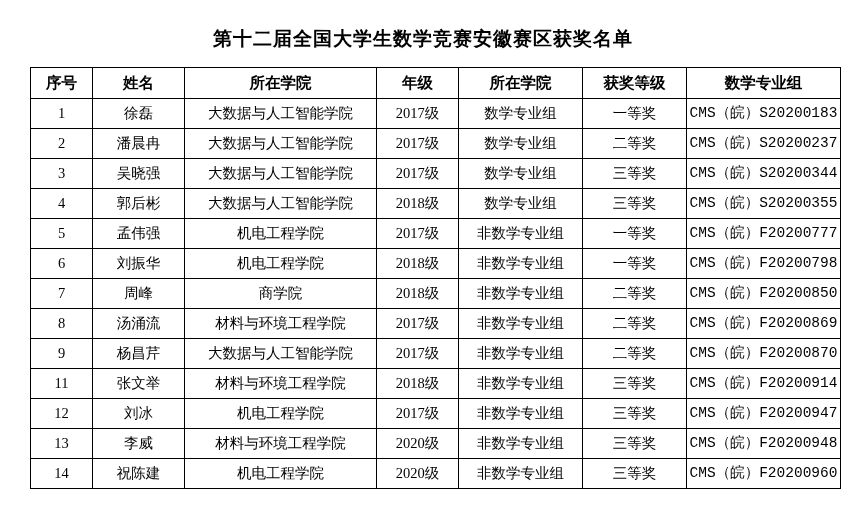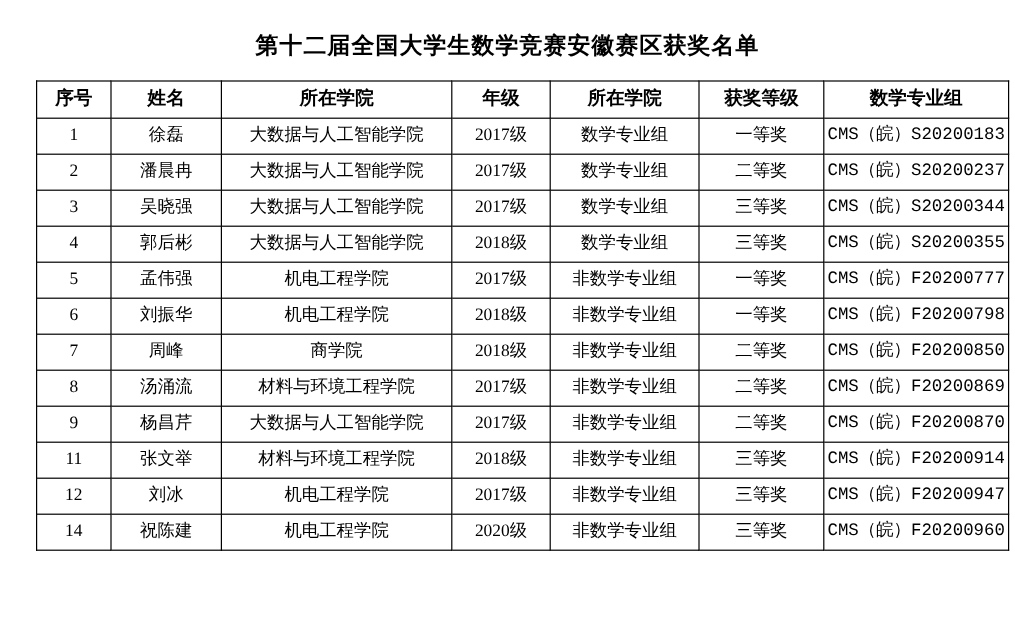--- a/index.html
+++ b/index.html
@@ -202,20 +202,29 @@
         <tr>
           <td class="no">12</td>
           <td class="name">刘冰</td>
           <td class="college">机电工程学院</td>
           <td class="grade">2017级</td>
           <td class="cat">非数学专业组</td>
           <td class="level">三等奖</td>
           <td class="cert">CMS（皖）F20200947</td>
         </tr>
         <tr>
+          <td class="no">13</td>
+          <td class="name">李威</td>
+          <td class="college">材料与环境工程学院</td>
+          <td class="grade">2020级</td>
+          <td class="cat">非数学专业组</td>
+          <td class="level">三等奖</td>
+          <td class="cert">CMS（皖）F20200948</td>
+        </tr>
+        <tr>
           <td class="no">14</td>
           <td class="name">祝陈建</td>
           <td class="college">机电工程学院</td>
           <td class="grade">2020级</td>
           <td class="cat">非数学专业组</td>
           <td class="level">三等奖</td>
           <td class="cert">CMS（皖）F20200960</td>
         </tr>
       </tbody>
     </table>

